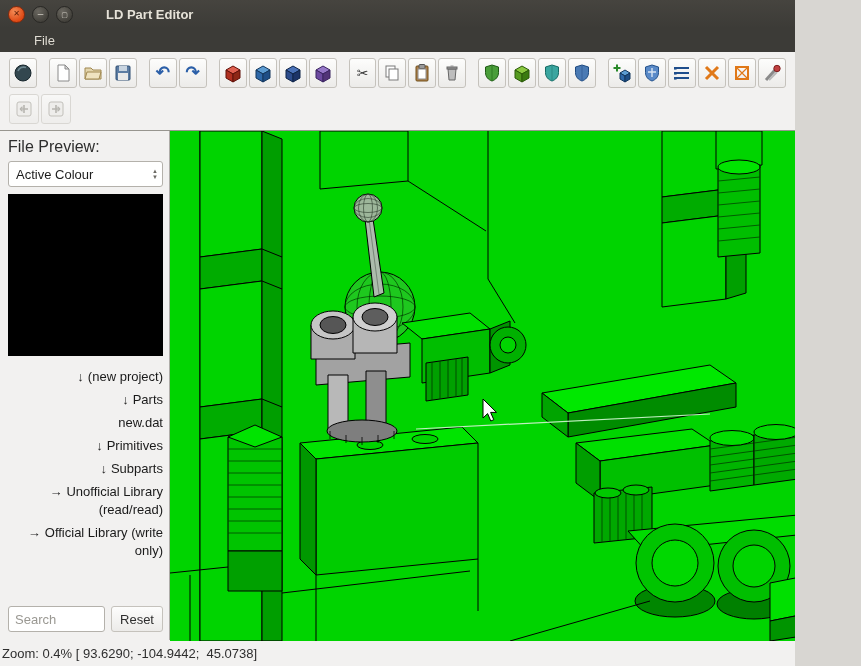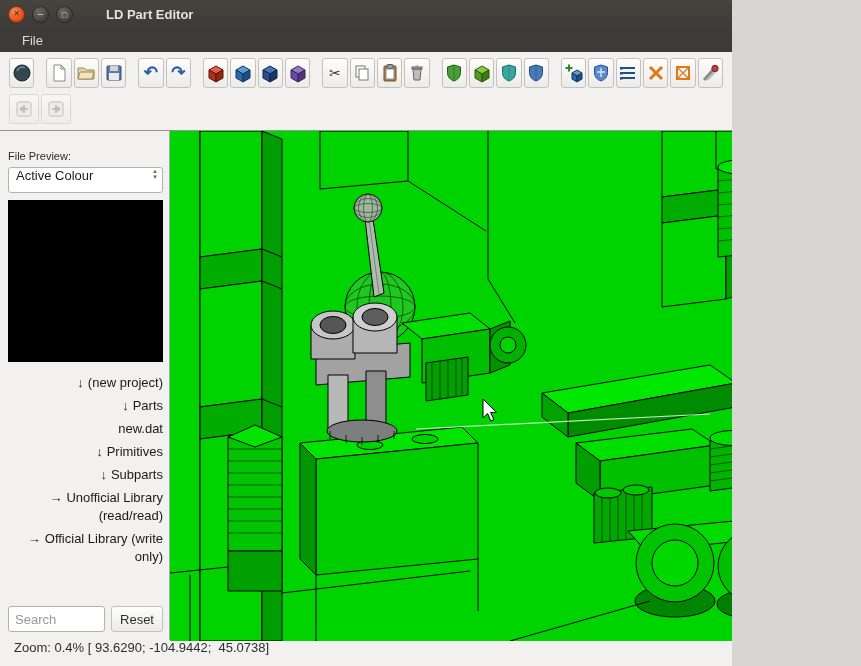--- a/index.html
+++ b/index.html
@@ -1,71 +1,71 @@
 <!DOCTYPE html>
 <html><head>
 <meta charset="utf-8">
 <style>
   * { margin:0; padding:0; box-sizing:border-box; }
   html,body { background:#d8d6d2; }
   body { font-family:"Liberation Sans", sans-serif; }
-  .window { width:732px; height:666px; background:#a16207; overflow:hidden; position:relative; }
+  .window { width:795px; height:666px; background:#a16207; overflow:hidden; position:relative; }
 
   
   .titlebar { height:28px; background:linear-gradient(#46443F,#3C3B37); display:flex; align-items:center; padding:0 8px; }
   .wm-btn { width:17px; height:17px; border-radius:50%; margin-right:7px; display:inline-flex; align-items:center; justify-content:center; font-size:9px; line-height:1; }
   .wm-close { background:radial-gradient(circle at 35% 30%, #F48B55, #DF4A16 70%); border:1px solid #89290A; color:#5A1C06; }
   .wm-close::before { content:"✕"; font-size:8px; }
   .wm-min { background:radial-gradient(circle at 35% 30%, #6A6760, #44423C 70%); border:1px solid #28argument2724; border:1px solid #282724; color:#CFCBC2; }
   .wm-min::before { content:"–"; font-size:10px; }
   .wm-max { background:radial-gradient(circle at 35% 30%, #6A6760, #44423C 70%); border:1px solid #282724; color:#CFCBC2; }
   .wm-max::before { content:"▢"; font-size:7px; }
   .win-title { color:#E6E2D8; font-weight:bold; font-size:13px; margin-left:26px; }
 
   
-  .menubar { height:24px; background:#3C3B37; display:flex; align-items:center; padding:0 16px; }
+  .menubar { height:24px; background:#3C3B37; display:flex; align-items:center; padding:0 28px; }
   .menu-item { color:#DFDBD2; font-size:13px; padding:2px 6px; }
 
   
   .toolbar1 { height:42px; padding:6px 8px; display:flex; align-items:center; background:#F2F1F0; }
   .toolbar2 { height:36px; padding:0 8px 6px; display:flex; align-items:center; background:#F2F1F0; }
   .tb-btn { width:30px; height:30px; display:inline-flex; align-items:center; justify-content:center; background:linear-gradient(#FDFDFC,#ECEBE9); border:1px solid #C5C2BC; border-radius:3px; margin:0 1px; padding:0; cursor:pointer; }
   .tb-btn.gap { margin-left:11px; }
   .tb-btn.dim { opacity:.55; }
   .ic { width:20px; height:20px; display:block; }
   .glyph-ic { font-size:17px; font-weight:bold; line-height:20px; width:20px; text-align:center; display:block; }
   .i-undo { color:#2B5FA8; } .i-undo::before{ content:"↶"; }
   .i-redo { color:#2B5FA8; } .i-redo::before{ content:"↷"; }
   .i-cut  { color:#3A3A3A; font-size:14px; font-weight:normal; } .i-cut::before{ content:"✂"; }
 
   
   .content { height:510px; display:flex; border-top:1px solid #97958F; }
   .sidebar { width:170px; background:#F2F1F0; border-right:1px solid #AEACA8; padding:7px 6px 8px 8px; display:flex; flex-direction:column; }
-  .fp-label { font-size:11px; color:#2E2E2E; margin-bottom:5px;margin-top:12px; }
-  .combo { height:26px; background:#FFFFFF; border:1px solid #B4B1AB; border-radius:3px; display:flex; padding:0 4px 0 7px; margin-bottom:7px; }
+  .fp-label { font-size:16px; color:#2E2E2E; margin-bottom:5px; }
+  .combo { height:26px; background:#FFFFFF; border:1px solid #B4B1AB; border-radius:3px; display:flex; align-items:center; padding:0 4px 0 7px; margin-bottom:7px; }
   .combo-val { flex:1; font-size:13px; color:#1C1C1C; }
   .spin { display:flex; flex-direction:column; align-items:center; color:#6B6963; }
   .spin::before { content:"▲"; font-size:6px; line-height:6px; }
   .spin::after  { content:"▼"; font-size:6px; line-height:6px; }
   .preview-box { width:100%; height:162px; background:#000000; flex:none; }
   .tree { flex:1; margin-top:9px; overflow:hidden; font-size:13px; color:#1A1A1A; }
   .tree-row { line-height:23px; padding-left:6px; white-space:normal;text-align:right; }
   .tree-row.lvl1 { padding-left:20px; }
   .tree-glyph { display:inline-block; margin-right:4px; color:#222; }
   .tree-row.wrap { line-height:18px; padding-top:3px; padding-bottom:2px; }
   .search-row { display:flex; gap:6px; margin-top:6px; }
   .search-input { flex:1; min-width:0; height:26px; border:1px solid #B4B1AB; border-radius:3px; padding:0 6px; font-size:13px; font-family:"Liberation Sans",sans-serif; color:#222; background:#fff; }
   .search-input::placeholder { color:#9A9892; }
   .reset-btn { width:52px; height:26px; background:linear-gradient(#FDFDFC,#ECEBE9); border:1px solid #C5C2BC; border-radius:3px; font-size:13px; color:#2E2E2E; cursor:pointer; font-family:"Liberation Sans",sans-serif; }
 
   .viewport { width:691px; height:510px; position:relative; background:#00D400; }
   .viewport svg { display:block; }
 
   
-  .statusbar { height:26px; background:#F2F1F0; display:flex; align-items:flex-start; padding:0 14px; }
+  .statusbar { height:26px; background:#F2F1F0; display:flex; align-items:center; padding:0 2px; }
   .status-text { font-size:13px; color:#2E2E2E; white-space:pre; }
 </style>
 </head>
 <body>
 
 <div class="window">
 
   <div class="titlebar">
     <span class="wm-btn wm-close"></span>
     <span class="wm-btn wm-min"></span>

